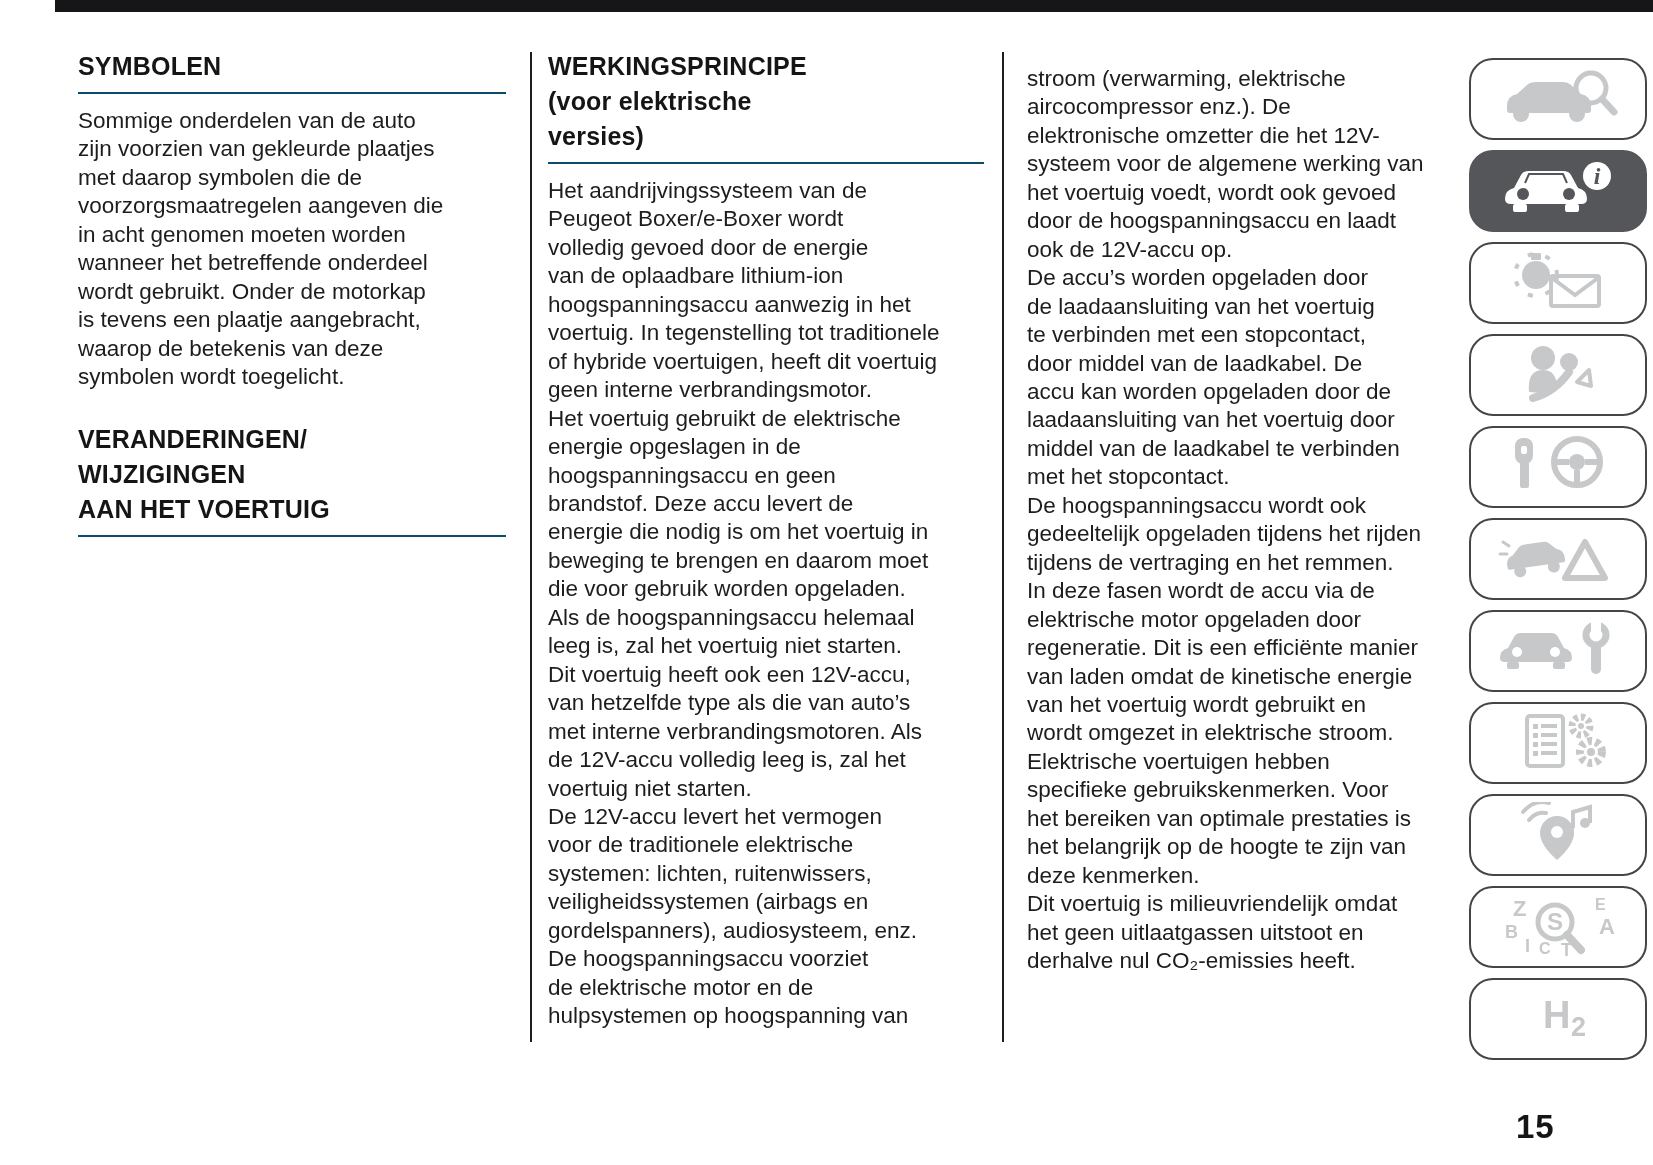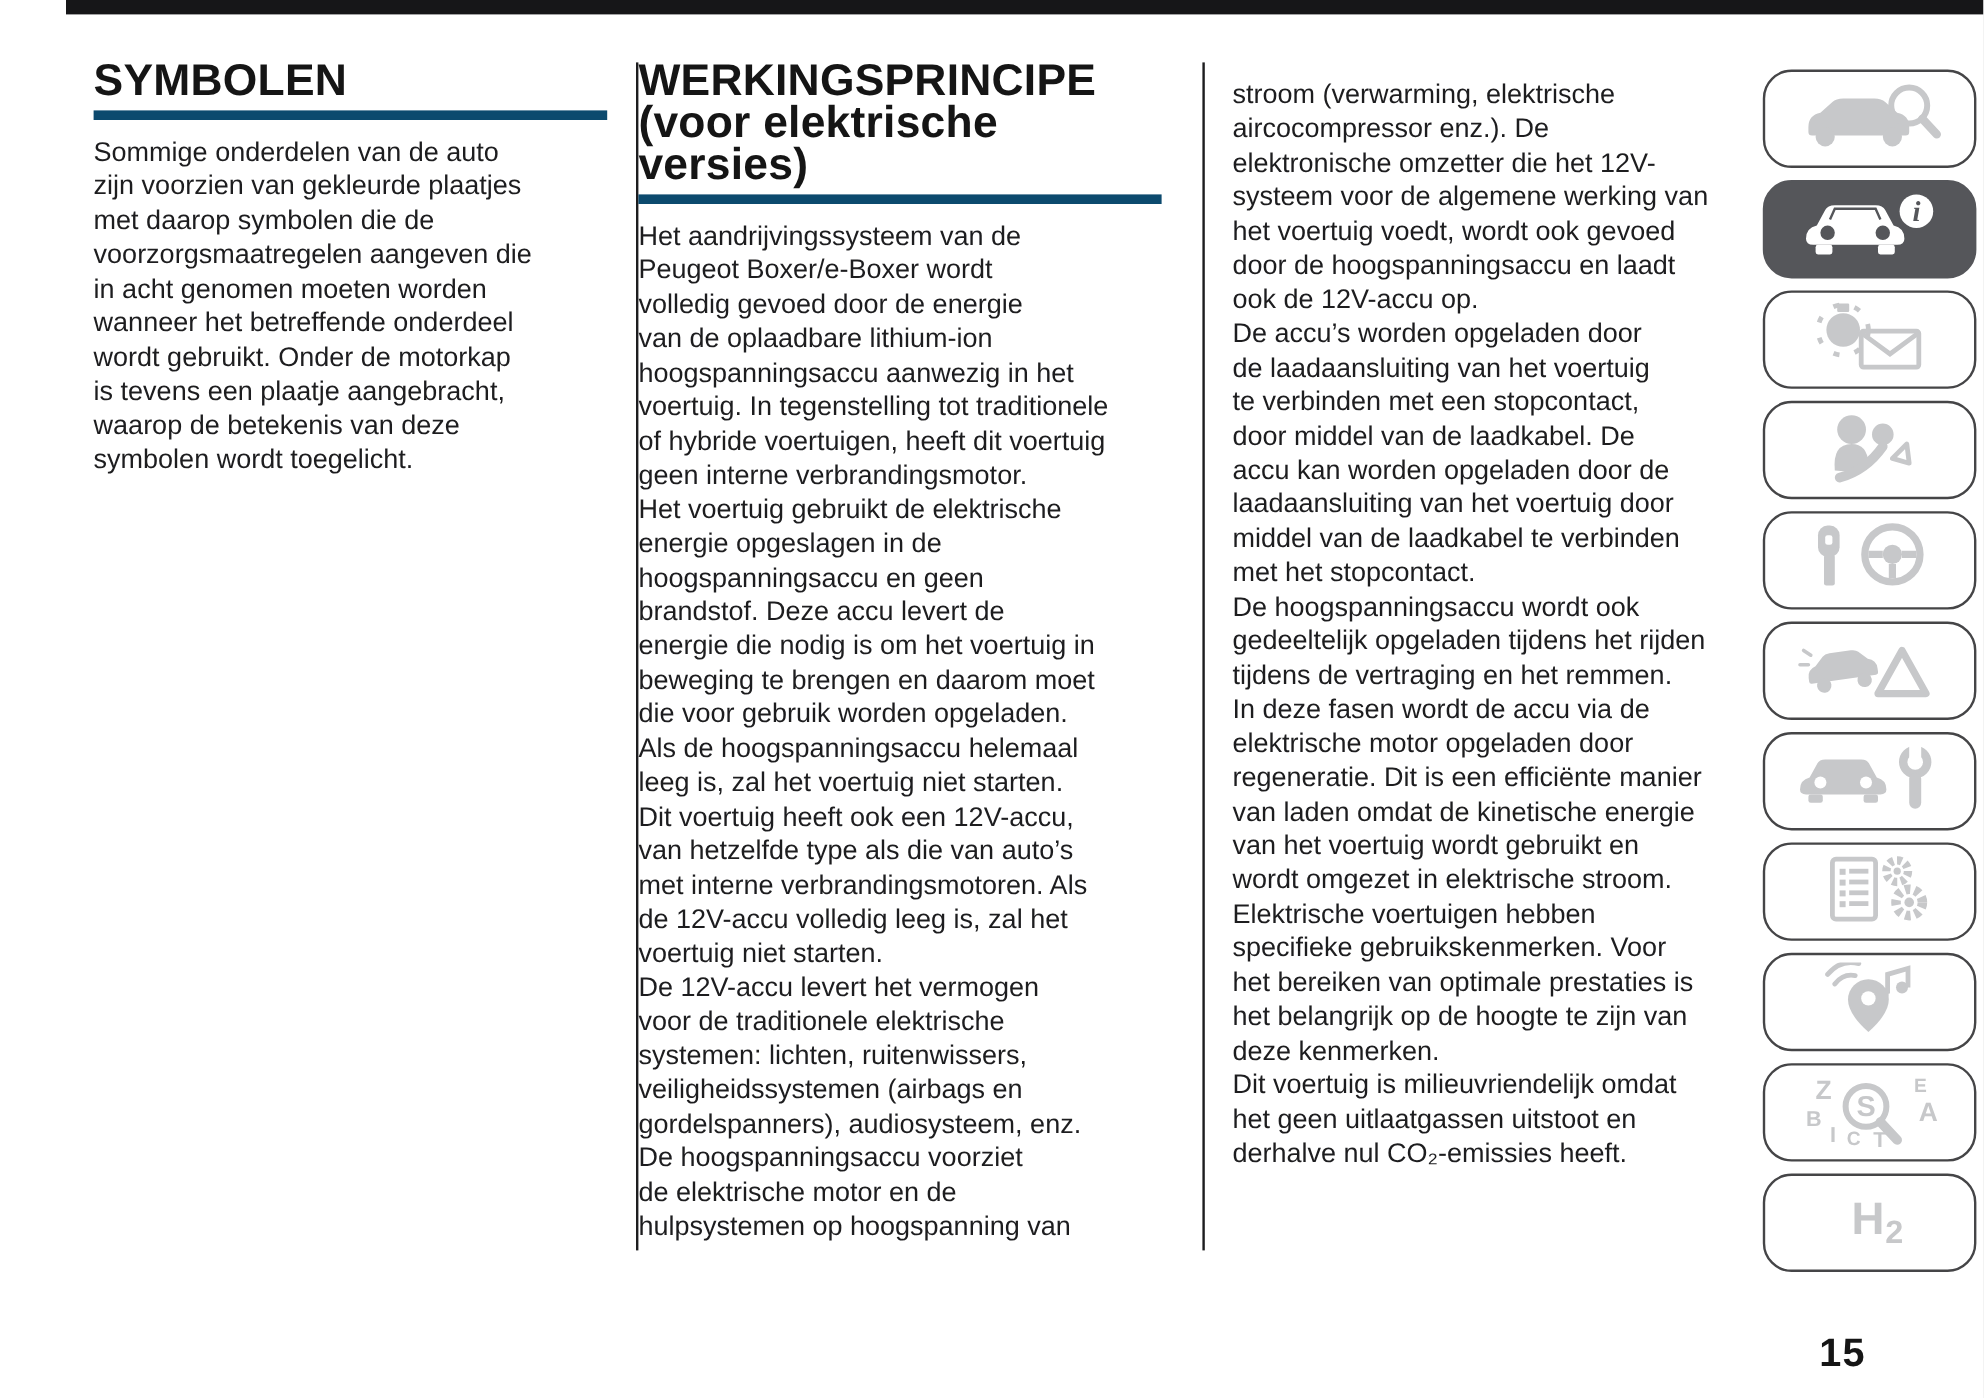--- a/index.html
+++ b/index.html
@@ -7,27 +7,27 @@
     position:relative;width:1653px;height:1165px;background:#ffffff;
     font-family:"Liberation Sans","DejaVu Sans",sans-serif;color:#1d1d1f;
     overflow:hidden;margin:0 auto;
   }
   .topbar{position:absolute;left:55px;top:0;right:0;height:12px;background:#161618;}
   .vline{position:absolute;top:52px;height:990px;width:2px;background:#1d1d1f;}
   .vline1{left:530px;} .vline2{left:1002px;}
 
   .col{position:absolute;top:48px;}
   .col1{left:78px;width:428px;}
-  .col2{left:532px;width:436px;}
+  .col2{left:548px;width:436px;}
   .col3{left:1027px;width:366px;}
 
   .h{
-    font-size:37px;line-height:35px;font-weight:bold;color:#151515;
+    font-size:25px;line-height:35px;font-weight:bold;color:#151515;
     white-space:pre-line;letter-spacing:0.2px;
-    border-bottom:8px solid #0c4a6e;padding:1px 0 8px 0;margin:0;
+    border-bottom:2px solid #0c4a6e;padding:1px 0 8px 0;margin:0;
   }
   .body{
     font-size:22.5px;line-height:28.45px;white-space:pre;
     margin:13px 0 0 0;color:#1d1d1f;
   }
   .sect2{margin-top:29px;}
 
   .sidebar{
     position:absolute;left:1469px;top:58px;width:178px;
     display:flex;flex-direction:column;gap:10px;
@@ -62,20 +62,23 @@
 zijn voorzien van gekleurde plaatjes
 met daarop symbolen die de
 voorzorgsmaatregelen aangeven die
 in acht genomen moeten worden
 wanneer het betreffende onderdeel
 wordt gebruikt. Onder de motorkap
 is tevens een plaatje aangebracht,
 waarop de betekenis van deze
 symbolen wordt toegelicht.</div>
     <div class="sect2">
+      <div class="h">VERANDERINGEN/
+WIJZIGINGEN
+AAN HET VOERTUIG</div>
     </div>
   </div>
 
   <div class="col col2">
     <div class="h">WERKINGSPRINCIPE
 (voor elektrische
 versies)</div>
     <div class="body">Het aandrijvingssysteem van de
 Peugeot Boxer/e-Boxer wordt
 volledig gevoed door de energie

